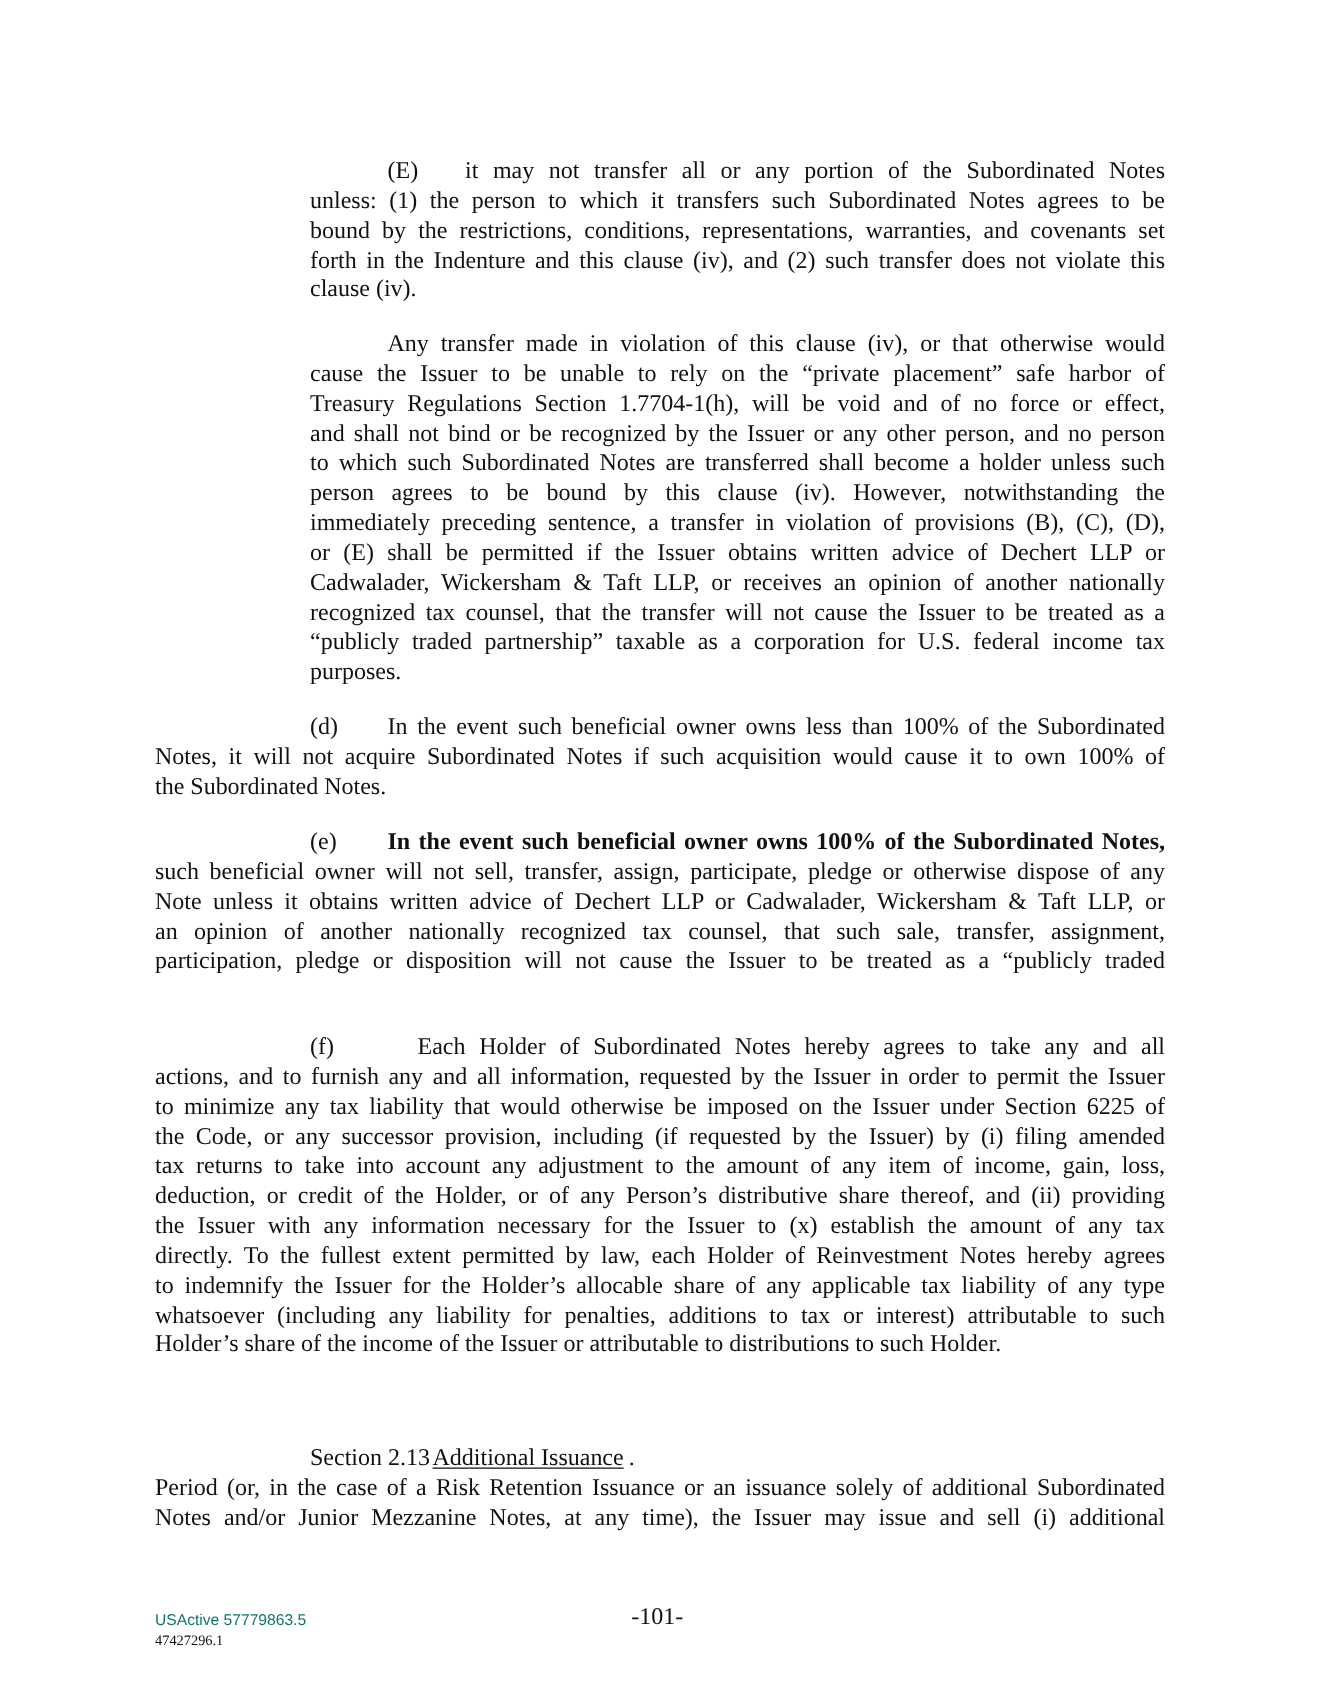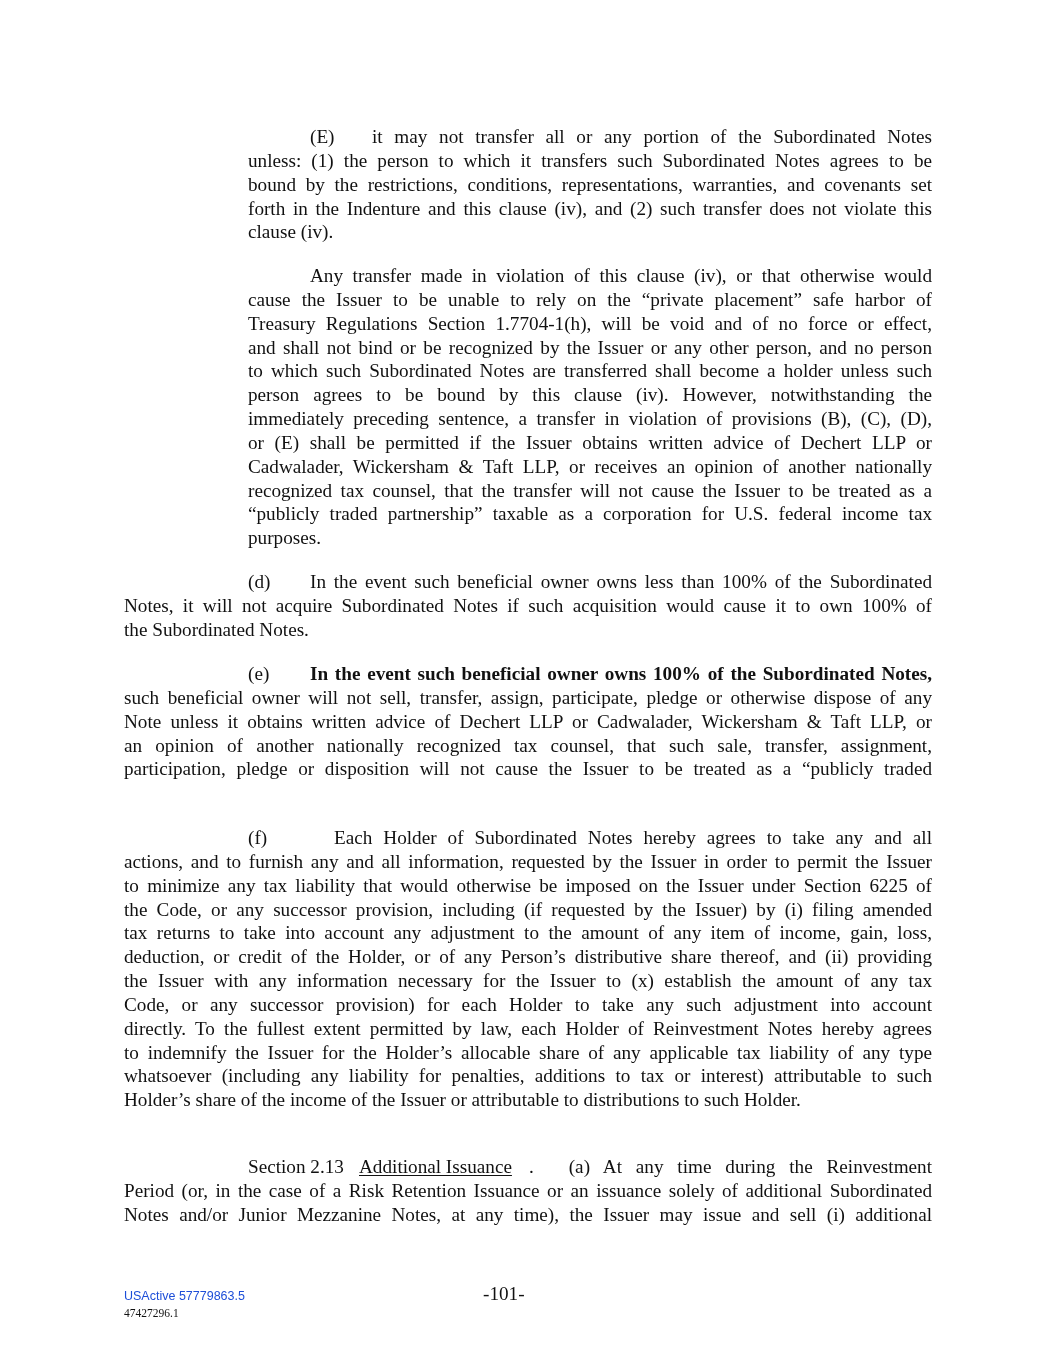--- a/index.html
+++ b/index.html
@@ -15,28 +15,28 @@
       margin: 0;
     }
     .line { display: block; white-space: nowrap; text-align: justify; text-align-last: justify; height: 23.85px; }
     .line.last { text-align-last: left; }
     .indent-block { left: 248px; width: 684px; }
     .full-block { left: 124px; width: 808px; }
     .label { display: inline-block; }
     .u { text-decoration: underline; text-underline-offset: 2px; }
     .footer-id {
       position: absolute; left: 124px; top: 1289px;
-      font-family: "Liberation Sans", sans-serif; font-size: 12.5px; color: #1d4ed8;
+      font-family: "Liberation Sans", sans-serif; font-size: 12.5px; color: #0f766e;
     }
     .footer-id2 {
       position: absolute; left: 124px; top: 1307px;
       font-family: "Liberation Serif", serif; font-size: 11.5px; color: #111;
     }
     .page-num {
-      position: absolute; left: 483px; top: 1283px;
+      position: absolute; left: 505px; top: 1283px;
       font-family: "Liberation Serif", serif; font-size: 19.2px; color: #111;
     }
   </style>
 </head>
 <body>
 
 <div class="page">
 
   <div class="para indent-block" style="top:125px;">
     <span class="line" style="padding-left:62px; display:flex; justify-content:flex-start;">
@@ -88,33 +88,31 @@
     <span class="line" style="padding-left:124px; display:flex;">
       <span class="label" style="width:62px;">(f)</span>
       <span style="flex:1; text-align:justify; text-align-last:justify;margin-left:24px;">Each Holder of Subordinated Notes hereby agrees to take any and all</span>
     </span>
     <span class="line">actions, and to furnish any and all information, requested by the Issuer in order to permit the Issuer</span>
     <span class="line">to minimize any tax liability that would otherwise be imposed on the Issuer under Section 6225 of</span>
     <span class="line">the Code, or any successor provision, including (if requested by the Issuer) by (i) filing amended</span>
     <span class="line">tax returns to take into account any adjustment to the amount of any item of income, gain, loss,</span>
     <span class="line">deduction, or credit of the Holder, or of any Person’s distributive share thereof, and (ii) providing</span>
     <span class="line">the Issuer with any information necessary for the Issuer to (x) establish the amount of any tax</span>
-    <span class="line">Code, or any successor provision) for each Holder to take any such adjustment into account</span>
     <span class="line">directly. To the fullest extent permitted by law, each Holder of Reinvestment Notes hereby agrees</span>
     <span class="line">to indemnify the Issuer for the Holder’s allocable share of any applicable tax liability of any type</span>
     <span class="line">whatsoever (including any liability for penalties, additions to tax or interest) attributable to such</span>
     <span class="line last">Holder’s share of the income of the Issuer or attributable to distributions to such Holder.</span>
   </div>
 
   <div class="para full-block" style="top:1155px;">
-    <span class="line" style="padding-left:124px; display:flex; gap:17px;">
+    <span class="line" style="padding-left:124px; display:flex; gap:4px;">
       <span style="width:94px;">Section 2.13</span>
       <span class="u">Additional Issuance</span>
         <span>.</span>
-      <span style="flex:1; text-align:justify; text-align-last:justify; padding-left:18px;">(a) At any time during the Reinvestment</span>
     </span>
     <span class="line">Period (or, in the case of a Risk Retention Issuance or an issuance solely of additional Subordinated</span>
     <span class="line">Notes and/or Junior Mezzanine Notes, at any time), the Issuer may issue and sell (i) additional</span>
   </div>
 
   <div class="footer-id">USActive 57779863.5</div>
   <div class="footer-id2">47427296.1</div>
   <div class="page-num">-101-</div>
 </div>
 

